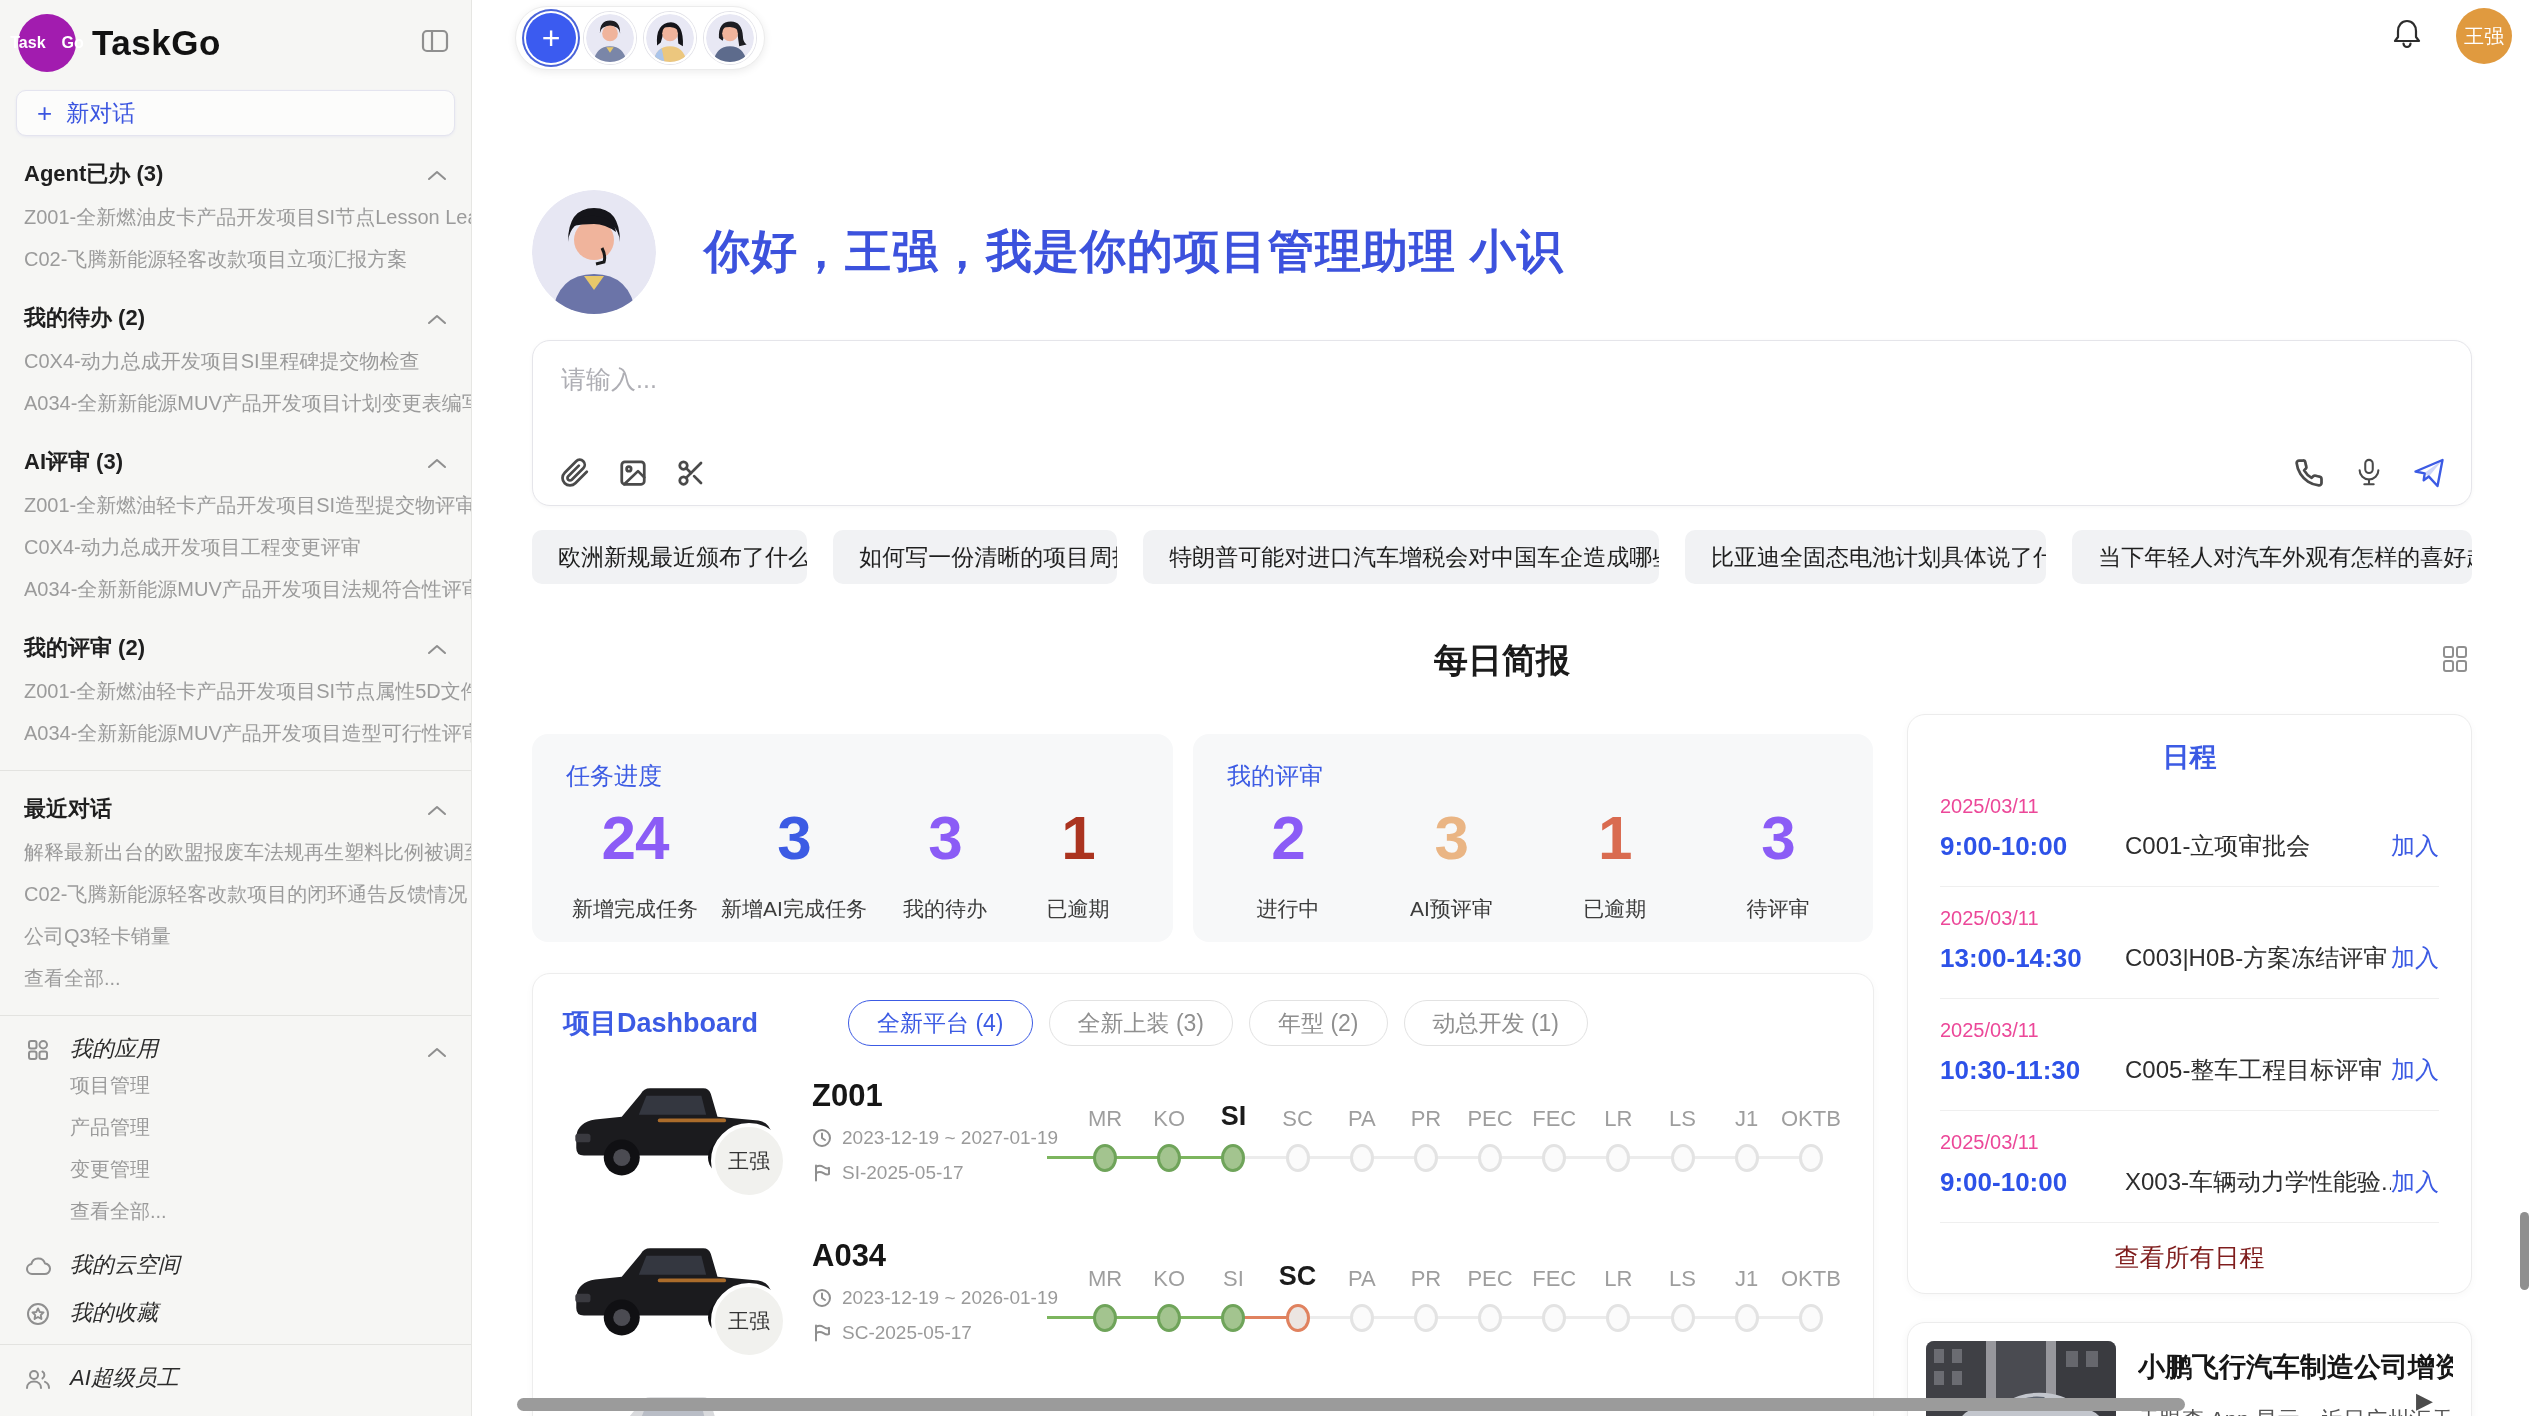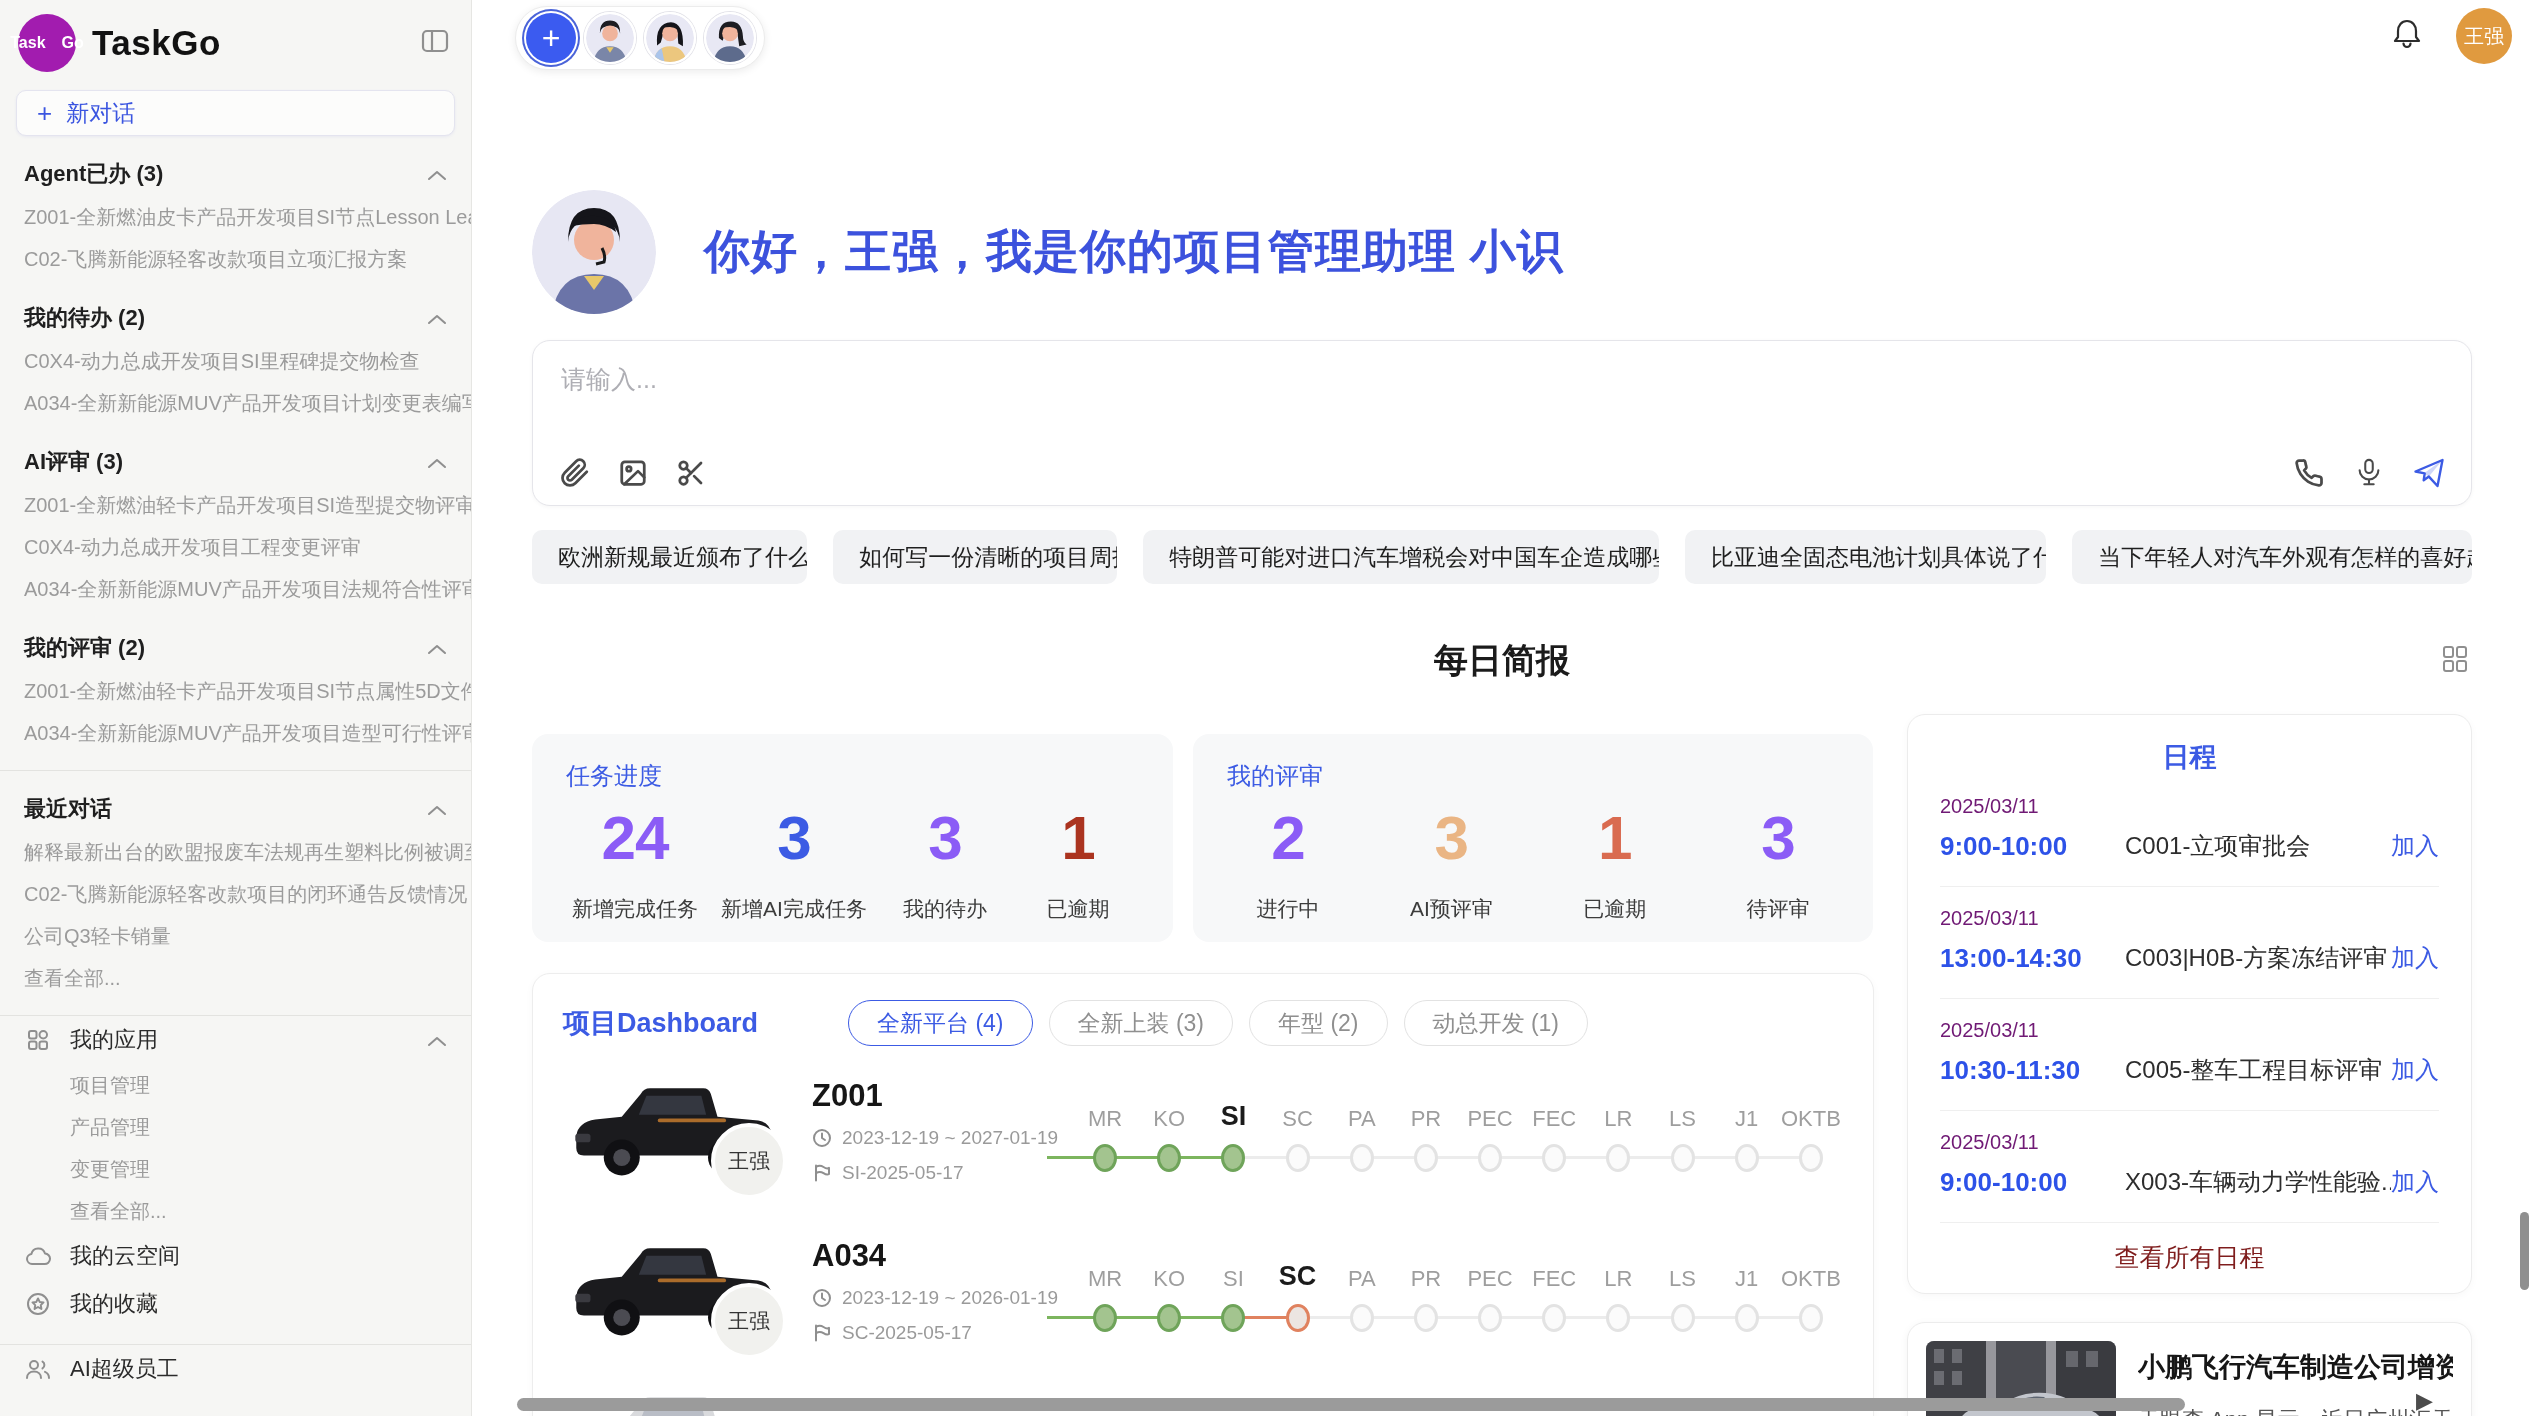--- a/index.html
+++ b/index.html
@@ -20,22 +20,22 @@
     border-radius:10px; display:flex; align-items:center; justify-content:flex-start;
     padding:0 20px; color:#3b55e0; font-size:23px; box-shadow:0 1px 3px rgba(60,80,200,.08); cursor:pointer; }
   .newchat .plus { font-size:26px; margin-right:14px; font-weight:400; }
   .sb-scroll { padding:0 0 10px; }
   .sec-head { display:flex; align-items:center; padding:0 24px; height:44px; margin-top:16px;
     font-size:22px; font-weight:600; color:#1f1f1f; cursor:pointer; }
   .sec-head .chev { margin-left:auto; }
   .sb-item { height:42px; line-height:42px; padding:0 24px; font-size:20px; color:#9b9b9b;
     white-space:nowrap; overflow:hidden; cursor:pointer; }
   .sb-div { border-top:1px solid #e3e3e0; margin:16px 0 0; }
-  .app-row { display:flex; align-items:center; height:48px; padding:0 24px; font-size:22px;
-    color:#2b2b2b; cursor:pointer; }
+  .app-row { display:flex; align-items:flex-end; height:48px; padding:0 24px; font-size:22px;
+    color:#2b2b2b; cursor:pointer;font-style:italic; }
   .app-row .ic { width:28px; height:28px; margin-right:18px; display:flex; align-items:center; justify-content:center; }
   .app-sub { height:42px; line-height:42px; padding:0 24px 0 70px; font-size:20px; color:#9b9b9b;
     white-space:nowrap; overflow:hidden; cursor:pointer; }
 
   
   .main { flex:1; position:relative; background:#fff; overflow:hidden; }
 
   .pill-bar { position:absolute; left:43px; top:6px; height:64px; border-radius:32px;
     background:#fff; border:1px solid #ececec; box-shadow:0 2px 8px rgba(0,0,0,.08);
     display:flex; align-items:center; padding:0 8px; gap:8px; z-index:5; }
@@ -117,21 +117,21 @@
   .ms-cell.overdue .ms-node { background:#ece5e1; border-color:#e0825f; }
   .ms-seg { position:absolute; top:66px; left:-50%; width:100%; height:3px; background:#ececec; z-index:1; }
   .ms-seg.lead { left:-26px; width:calc(50% + 26px); }
   .ms-seg.green { background:#7cb55e; } .ms-seg.red { background:#e0825f; }
 
   .sched-card { border:1px solid #ececec; border-radius:18px; background:#fff; height:580px;
     box-shadow:0 2px 8px rgba(0,0,0,.03); padding:24px 0 0; }
   .sched-title { text-align:center; font-size:27px; font-weight:600; color:#3c5be4; }
   .sched-item { margin:0 32px; padding:20px 0 24px; border-bottom:1px solid #efefef; }
   .sched-item:last-of-type { border-bottom:none; }
-  .sched-date { font-size:20px; color:#701a75; }
+  .sched-date { font-size:20px; color:#ec4899; }
   .sched-line { display:flex; align-items:center; margin-top:12px; }
   .sched-time { font-size:26px; font-weight:700; color:#2d52e8; width:185px; }
   .sched-name { flex:1; font-size:24px; color:#2d2d2d; white-space:nowrap; overflow:hidden; }
   .sched-join { font-size:24px; color:#3c5be4; cursor:pointer; }
   .sched-footer { text-align:center; font-size:25px; color:#7f1d1d; padding:18px 0; cursor:pointer; }
 
   .news-card { margin-top:28px; border:1px solid #ececec; border-radius:18px; background:#fff;
     padding:18px; display:flex; gap:22px; height:150px; overflow:hidden; box-shadow:0 2px 8px rgba(0,0,0,.05); }
   .news-img { width:190px; height:114px; border-radius:8px; overflow:hidden; flex:0 0 190px; }
   .news-title { font-size:27px; font-weight:700; color:#161616; margin-top:8px; white-space:nowrap; overflow:hidden; }

